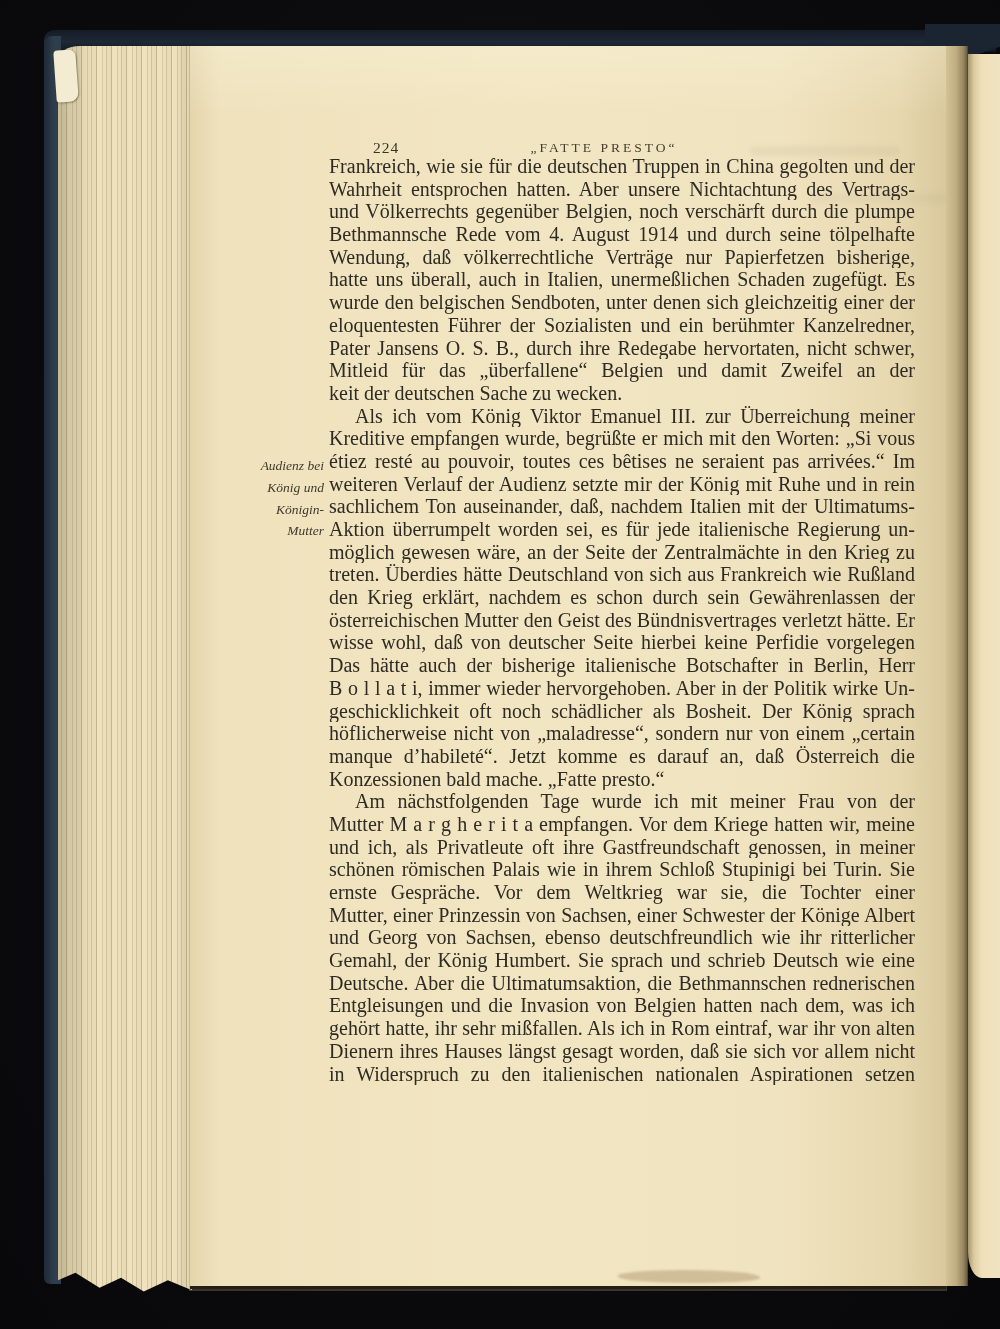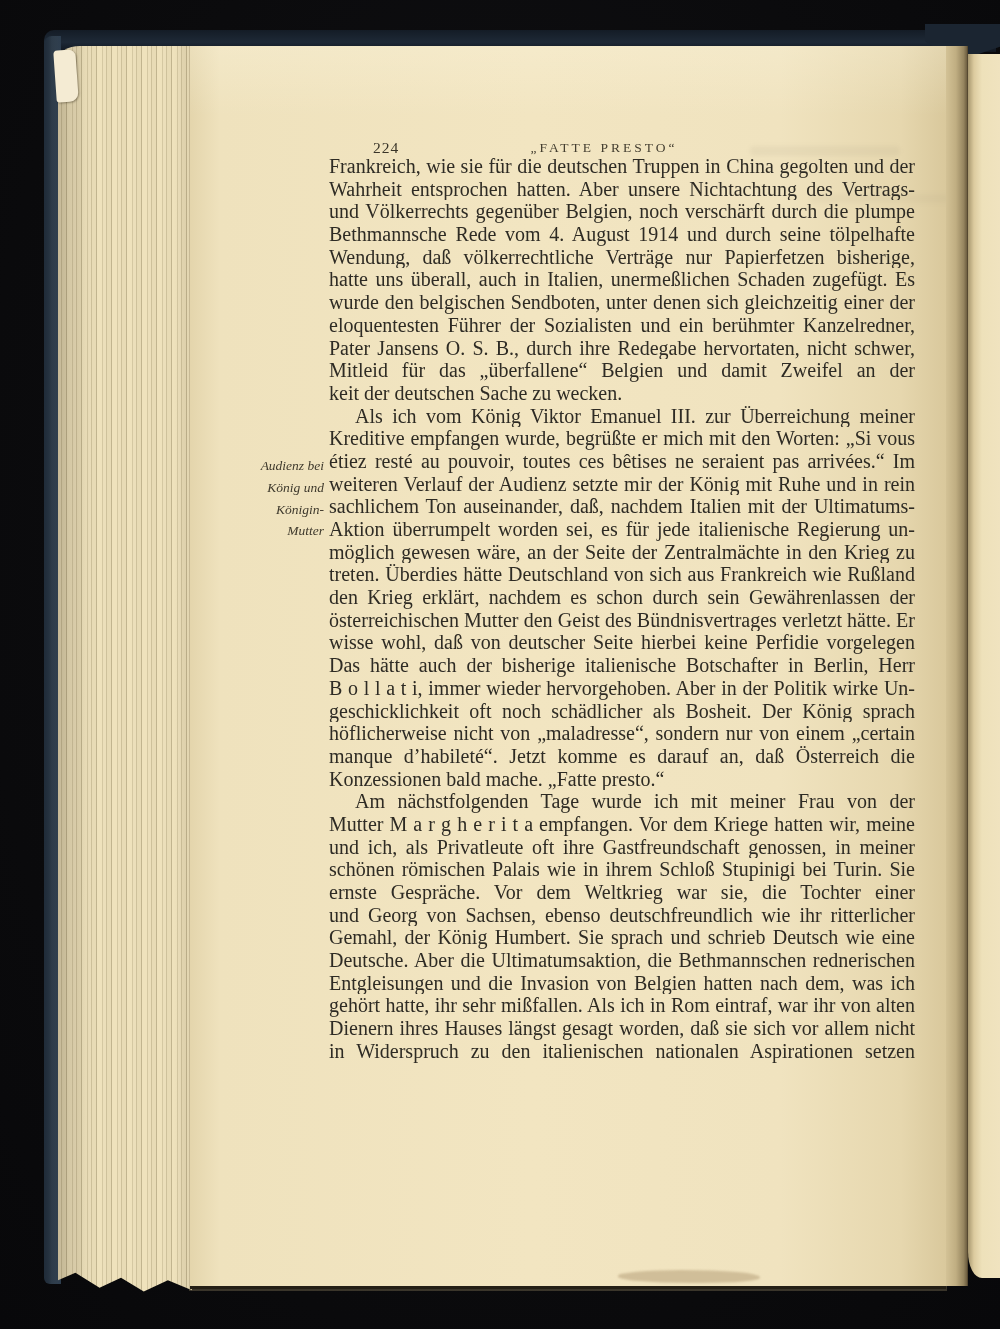--- a/index.html
+++ b/index.html
@@ -158,20 +158,21 @@
         <div class="line">B o l l a t i, immer wieder hervorgehoben. Aber in der Politik wirke Un-</div>
         <div class="line">geschicklichkeit oft noch schädlicher als Bosheit. Der König sprach</div>
         <div class="line">höflicherweise nicht von „maladresse“, sondern nur von einem „certain</div>
         <div class="line">manque d’habileté“. Jetzt komme es darauf an, daß Österreich die nötigen</div>
         <div class="line end">Konzessionen bald mache. „Fatte presto.“</div>
         <div class="line indent">Am nächstfolgenden Tage wurde ich mit meiner Frau von der Königin-</div>
         <div class="line">Mutter M a r g h e r i t a empfangen. Vor dem Kriege hatten wir, meine Frau</div>
         <div class="line">und ich, als Privatleute oft ihre Gastfreundschaft genossen, in meiner</div>
         <div class="line">schönen römischen Palais wie in ihrem Schloß Stupinigi bei Turin. Sie liebte</div>
         <div class="line">ernste Gespräche. Vor dem Weltkrieg war sie, die Tochter einer deutschen</div>
+        <div class="line">Mutter, einer Prinzessin von Sachsen, einer Schwester der Könige Albert</div>
         <div class="line">und Georg von Sachsen, ebenso deutschfreundlich wie ihr ritterlicher</div>
         <div class="line">Gemahl, der König Humbert. Sie sprach und schrieb Deutsch wie eine</div>
         <div class="line">Deutsche. Aber die Ultimatumsaktion, die Bethmannschen rednerischen</div>
         <div class="line">Entgleisungen und die Invasion von Belgien hatten nach dem, was ich</div>
         <div class="line">gehört hatte, ihr sehr mißfallen. Als ich in Rom eintraf, war ihr von alten</div>
         <div class="line">Dienern ihres Hauses längst gesagt worden, daß sie sich vor allem nicht</div>
         <div class="line end">in Widerspruch zu den italienischen nationalen Aspirationen setzen dürfe.</div>
       </div>
   </div>
 

